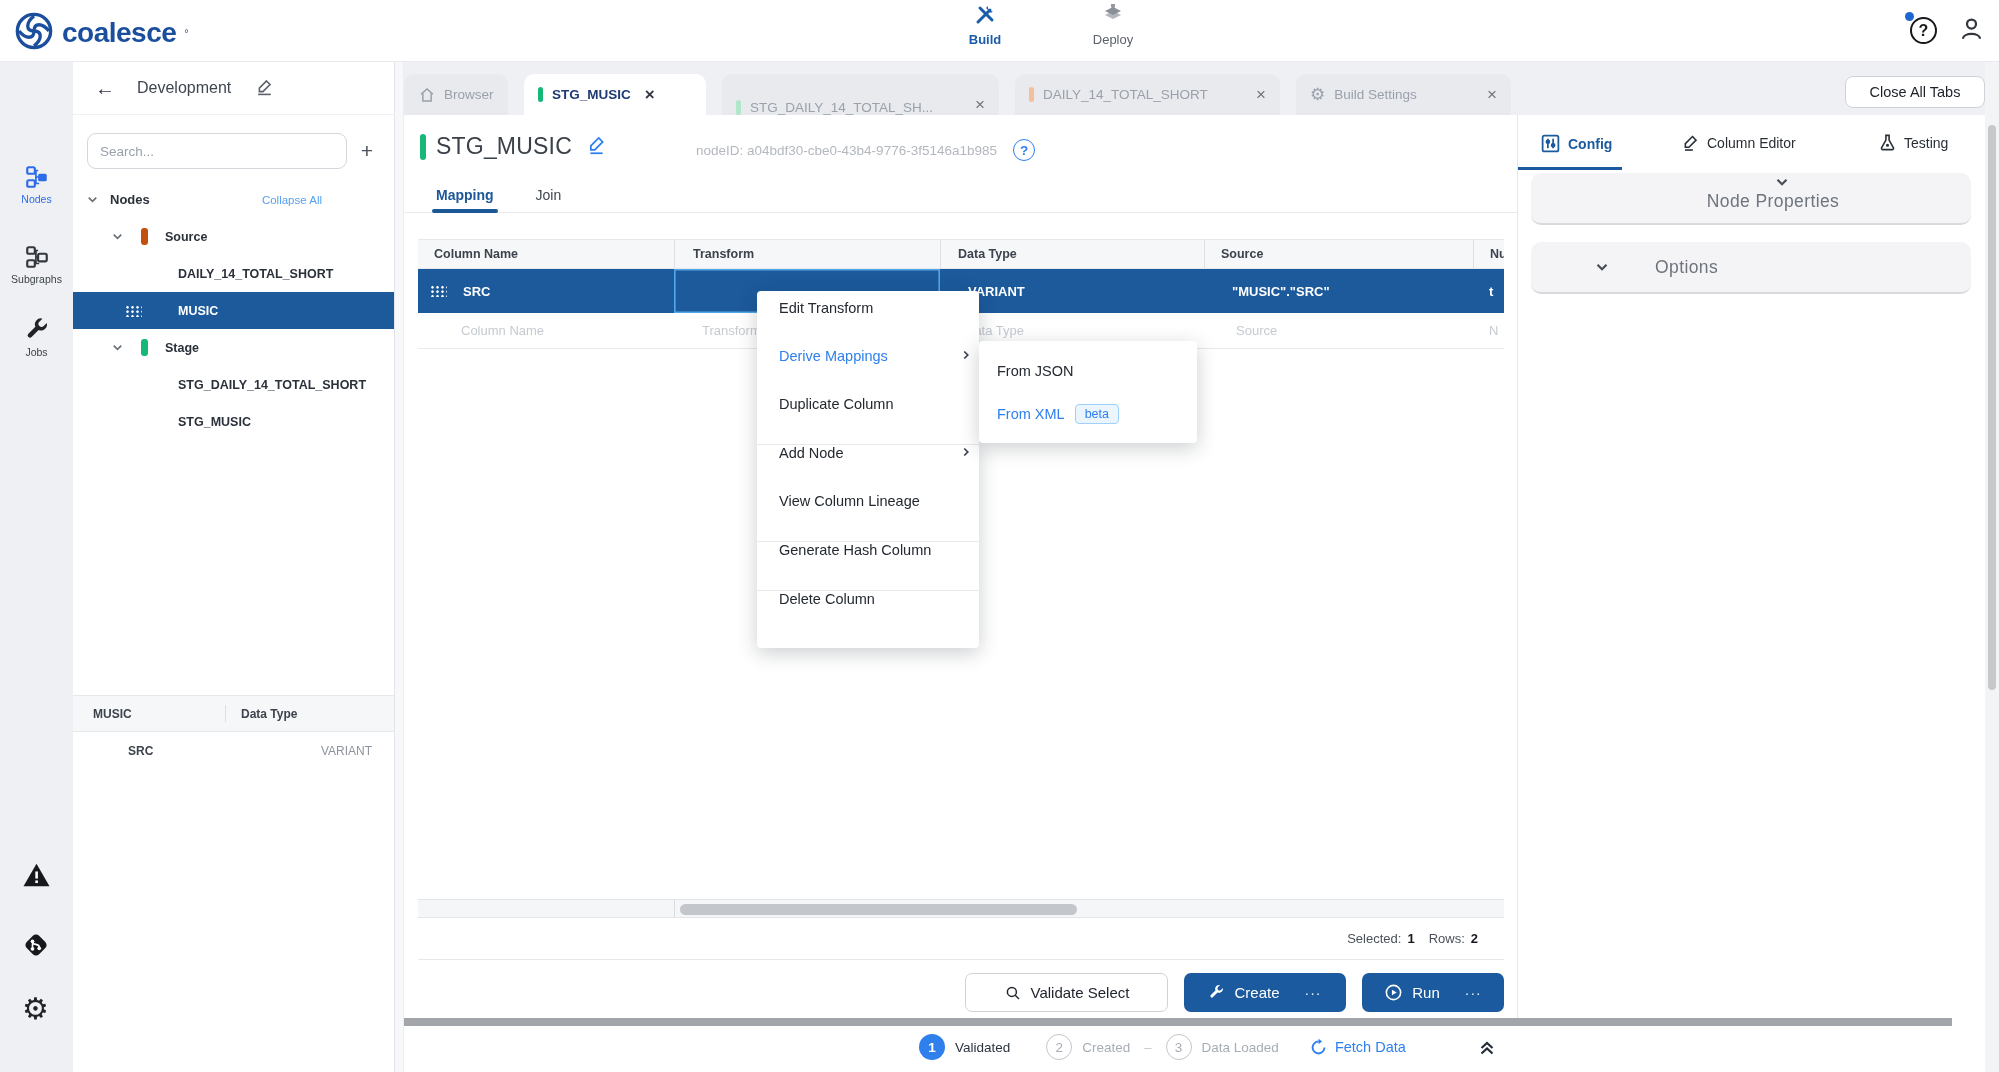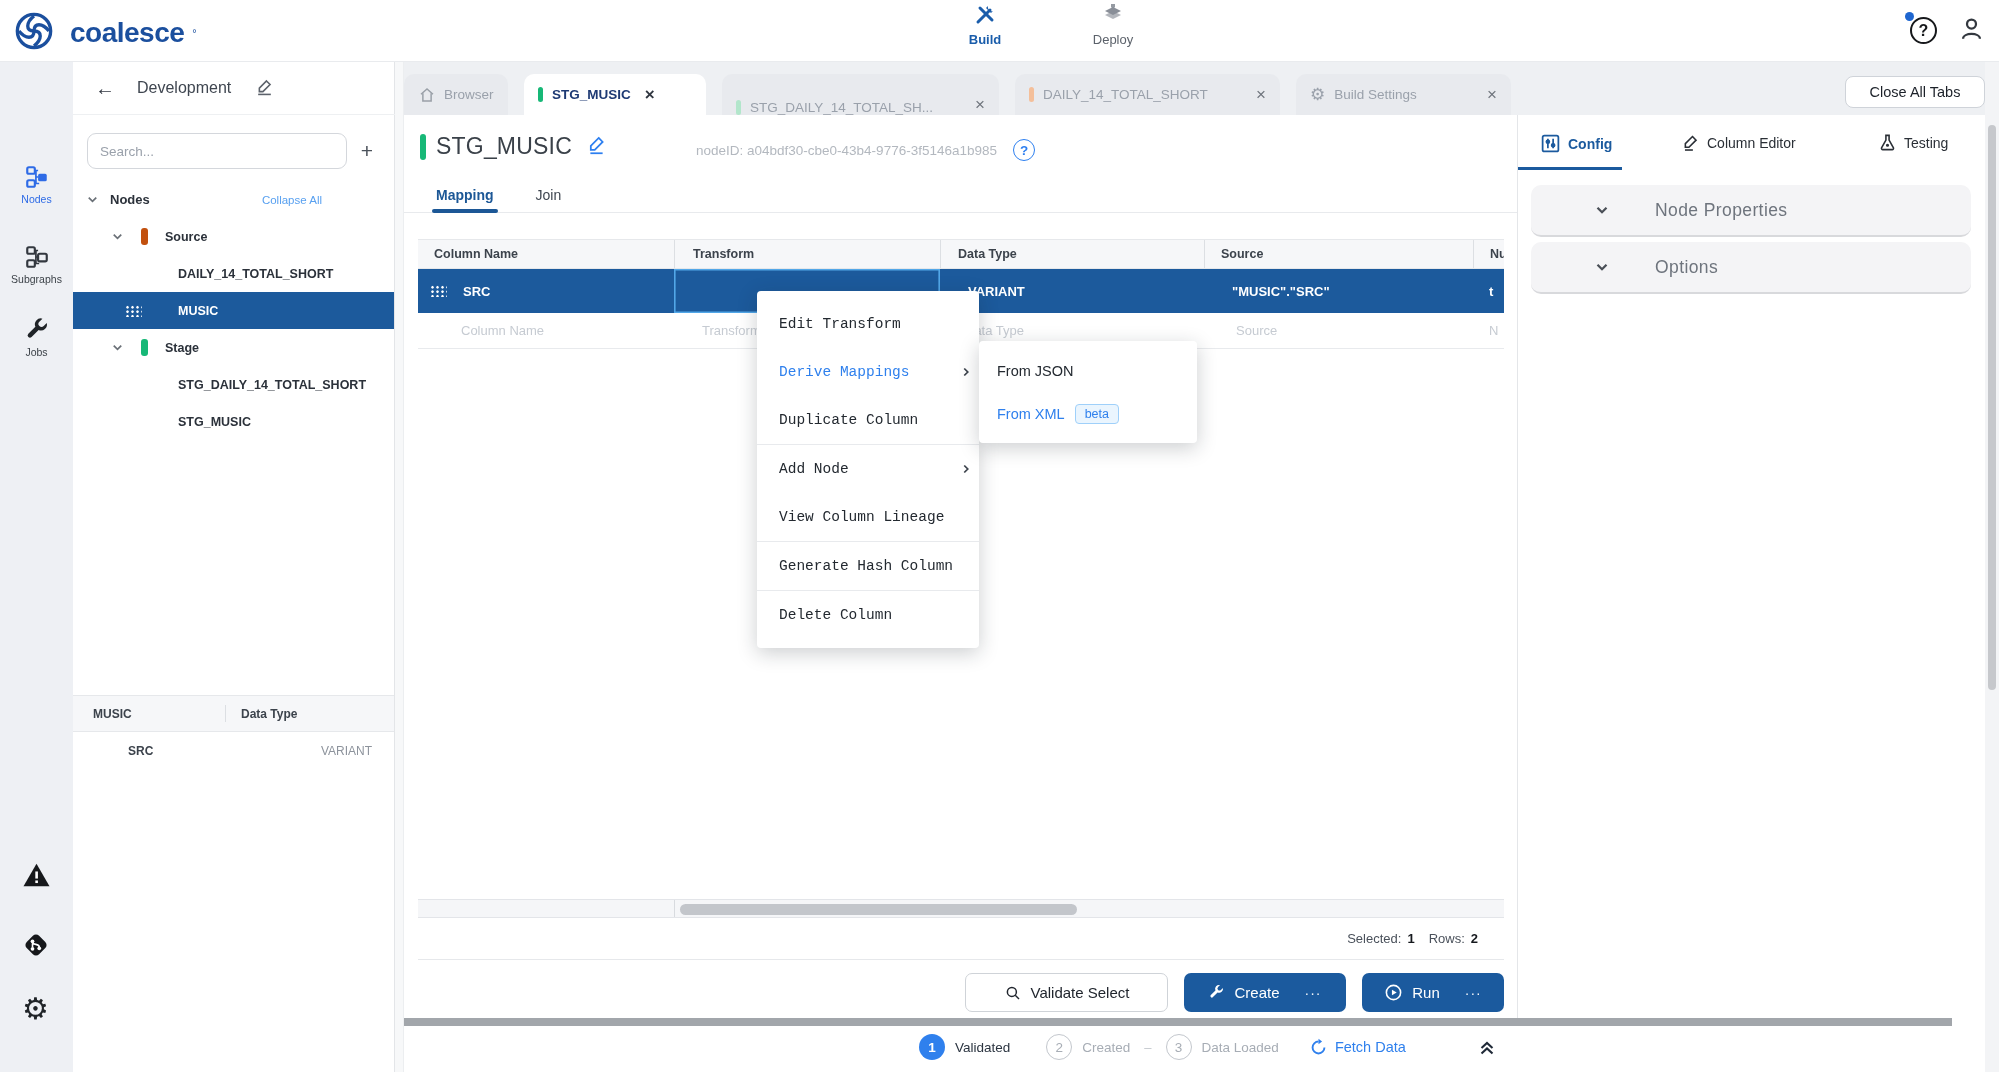--- a/index.html
+++ b/index.html
@@ -2,21 +2,21 @@
 <html><head>
 <meta charset="utf-8">
 <style>
   * { margin:0; padding:0; box-sizing:border-box; }
   html,body { width:1999px; height:1072px; font-family:"Liberation Sans", sans-serif; background:#fff; overflow:hidden; position:relative; }
   .abs { position:absolute; }
 
   
   .topbar { left:0; top:0; width:1999px; height:62px; background:#fff; border-bottom:1px solid #e9ebee; z-index:30; }
   .logo { left:14px; top:11px; display:flex; align-items:center; gap:8px; }
-  .logo-word { font-size:28px; font-weight:bold; color:#1b4f9e; letter-spacing:-0.5px;margin-left:8px; }
+  .logo-word { font-size:28px; font-weight:bold; color:#1b4f9e; letter-spacing:-0.5px; }
   .logo-tm { font-size:11px; color:#1b4f9e; vertical-align:top; }
   .topnav { top:2px; display:flex; flex-direction:column; align-items:center; width:70px; cursor:pointer; }
   .topnav .lbl { font-size:13px; margin-top:2px; }
   .nav-build .lbl { color:#1a5dab; font-weight:bold; }
   .nav-deploy .lbl { color:#5c626b; }
   .help-wrap { left:1905px; top:12px; width:34px; height:34px; }
   .help-circle { width:27px; height:27px; border:2.2px solid #16181b; border-radius:50%; display:flex; align-items:center; justify-content:center; font-size:16px; font-weight:bold; color:#16181b; margin-top:5px; margin-left:5px; }
   .help-dot { position:absolute; left:0; top:0; width:9px; height:9px; background:#1e66d0; border-radius:50%; }
   .person { left:1958px; top:15px; }
 
@@ -114,21 +114,21 @@
   .inspector { left:1113px; top:0; width:468px; height:903px; border-left:1px solid #e4e6e9; }
   .insp-tab { position:absolute; top:18px; display:flex; align-items:center; gap:7px; font-size:14px; color:#2a2f36; font-weight:500; cursor:pointer; }
   .insp-tab.active { color:#1b5a9e; font-weight:bold; }
   .insp-underline { position:absolute; left:0; top:52px; width:104px; height:3px; background:#1b5a9e; }
   .accordion { position:absolute; left:13px; width:440px; height:52px; background:#f4f4f6; border-radius:10px; border-bottom:2px solid #d8d9dc; display:flex; align-items:center; cursor:pointer; }
   .accordion .chev { margin-left:62px; color:#4a4f57; display:flex; }
   .accordion .lbl { margin-left:44px; font-size:17.5px; color:#6e747d; letter-spacing:.4px; }
 
   
   .menu { left:757px; top:291px; width:222px; background:#fff; border-radius:4px; box-shadow:0 5px 20px rgba(25,30,40,.22); padding:9px 0; z-index:50; }
-  .mi { height:48px; display:flex; align-items:center; padding:0 6px 0 22px; font-size:14.5px; color:#232930; cursor:pointer;font-family:Liberation Mono, monospace; }
+  .mi { height:48px; display:flex; padding:0 6px 0 22px; font-size:14.5px; color:#232930; cursor:pointer; }
   .mi .arrow { margin-left:auto; display:flex; color:#3c434c; }
   .mi.hl { color:#2f80ed; }
   .mdiv { height:1px; background:#e8eaed; }
   .submenu { left:979px; top:341px; width:218px; background:#fff; border-radius:4px; box-shadow:0 5px 20px rgba(25,30,40,.22); padding:8px 0; z-index:51; }
   .smi { height:43px; display:flex; align-items:center; padding:0 18px; font-size:14.5px; color:#232930; cursor:pointer; gap:10px; }
   .smi.hl { color:#2f80ed; }
   .beta { font-size:12.5px; color:#2f80ed; background:#eaf5fe; border:1px solid #9fd0fa; border-radius:4px; padding:2px 9px; }
 
   
   .vscroll { left:1985px; top:62px; width:14px; height:1010px; background:#f3f4f6; z-index:25; }
@@ -449,21 +449,21 @@
     </div>
     <div class="insp-tab" style="left:360px;">
       <svg width="19" height="19" viewBox="0 0 24 24" fill="none" stroke="#2a2f36" stroke-width="2">
           <path d="M9 3 H15 M10 3 V9 L4.5 18.8 A1.6 1.6 0 0 0 6 21 H18 A1.6 1.6 0 0 0 19.5 18.8 L14 9 V3"></path>
           <circle cx="12" cy="15.5" r="1" fill="#2a2f36"></circle>
         </svg>
       <span>Testing</span>
     </div>
     <span class="insp-underline"></span>
 
-    <div class="accordion" style="top:70px;">
+    <div class="accordion" style="top:58px;flex-direction:column;">
       <span class="chev">
           <svg width="18" height="18" viewBox="0 0 16 16" fill="none" stroke="currentColor" stroke-width="2">
             <path d="M4 6 L8 10 L12 6"></path>
           </svg>
         </span>
       <span class="lbl">Node Properties</span>
     </div>
     <div class="accordion" style="top:127px;">
       <span class="chev">
           <svg width="18" height="18" viewBox="0 0 16 16" fill="none" stroke="currentColor" stroke-width="2">

